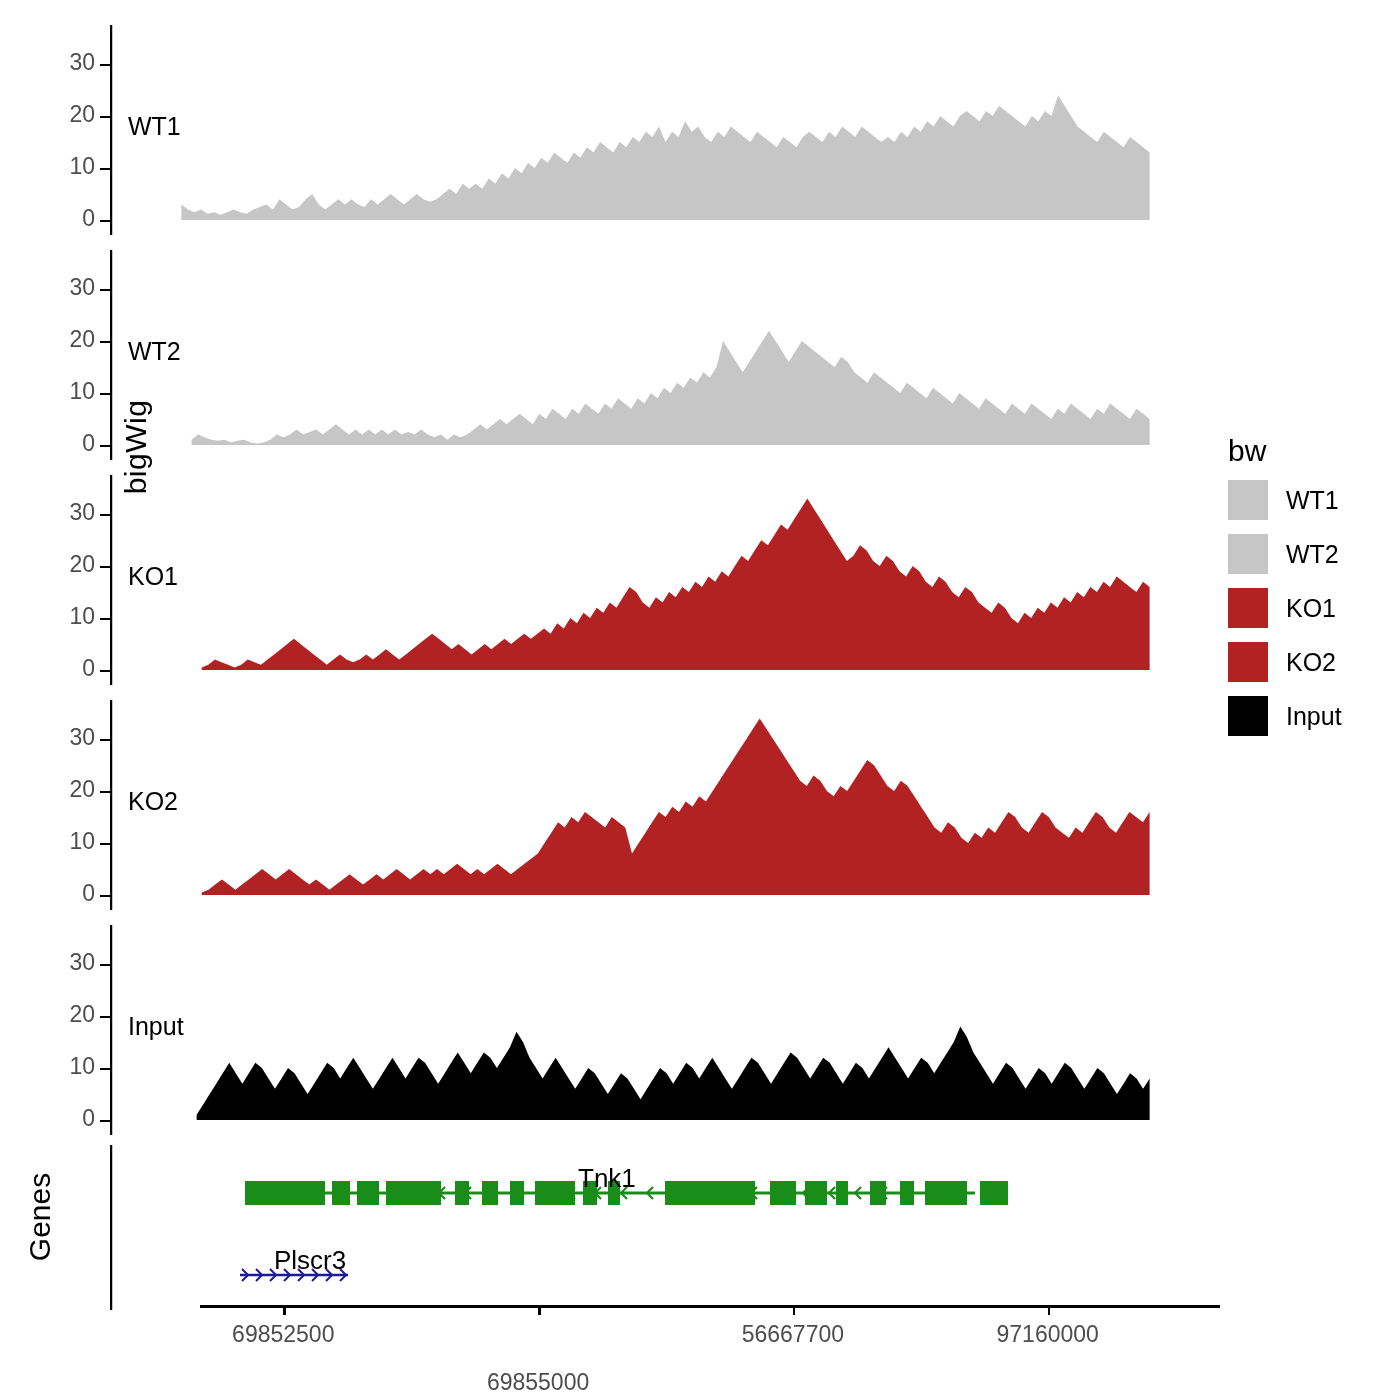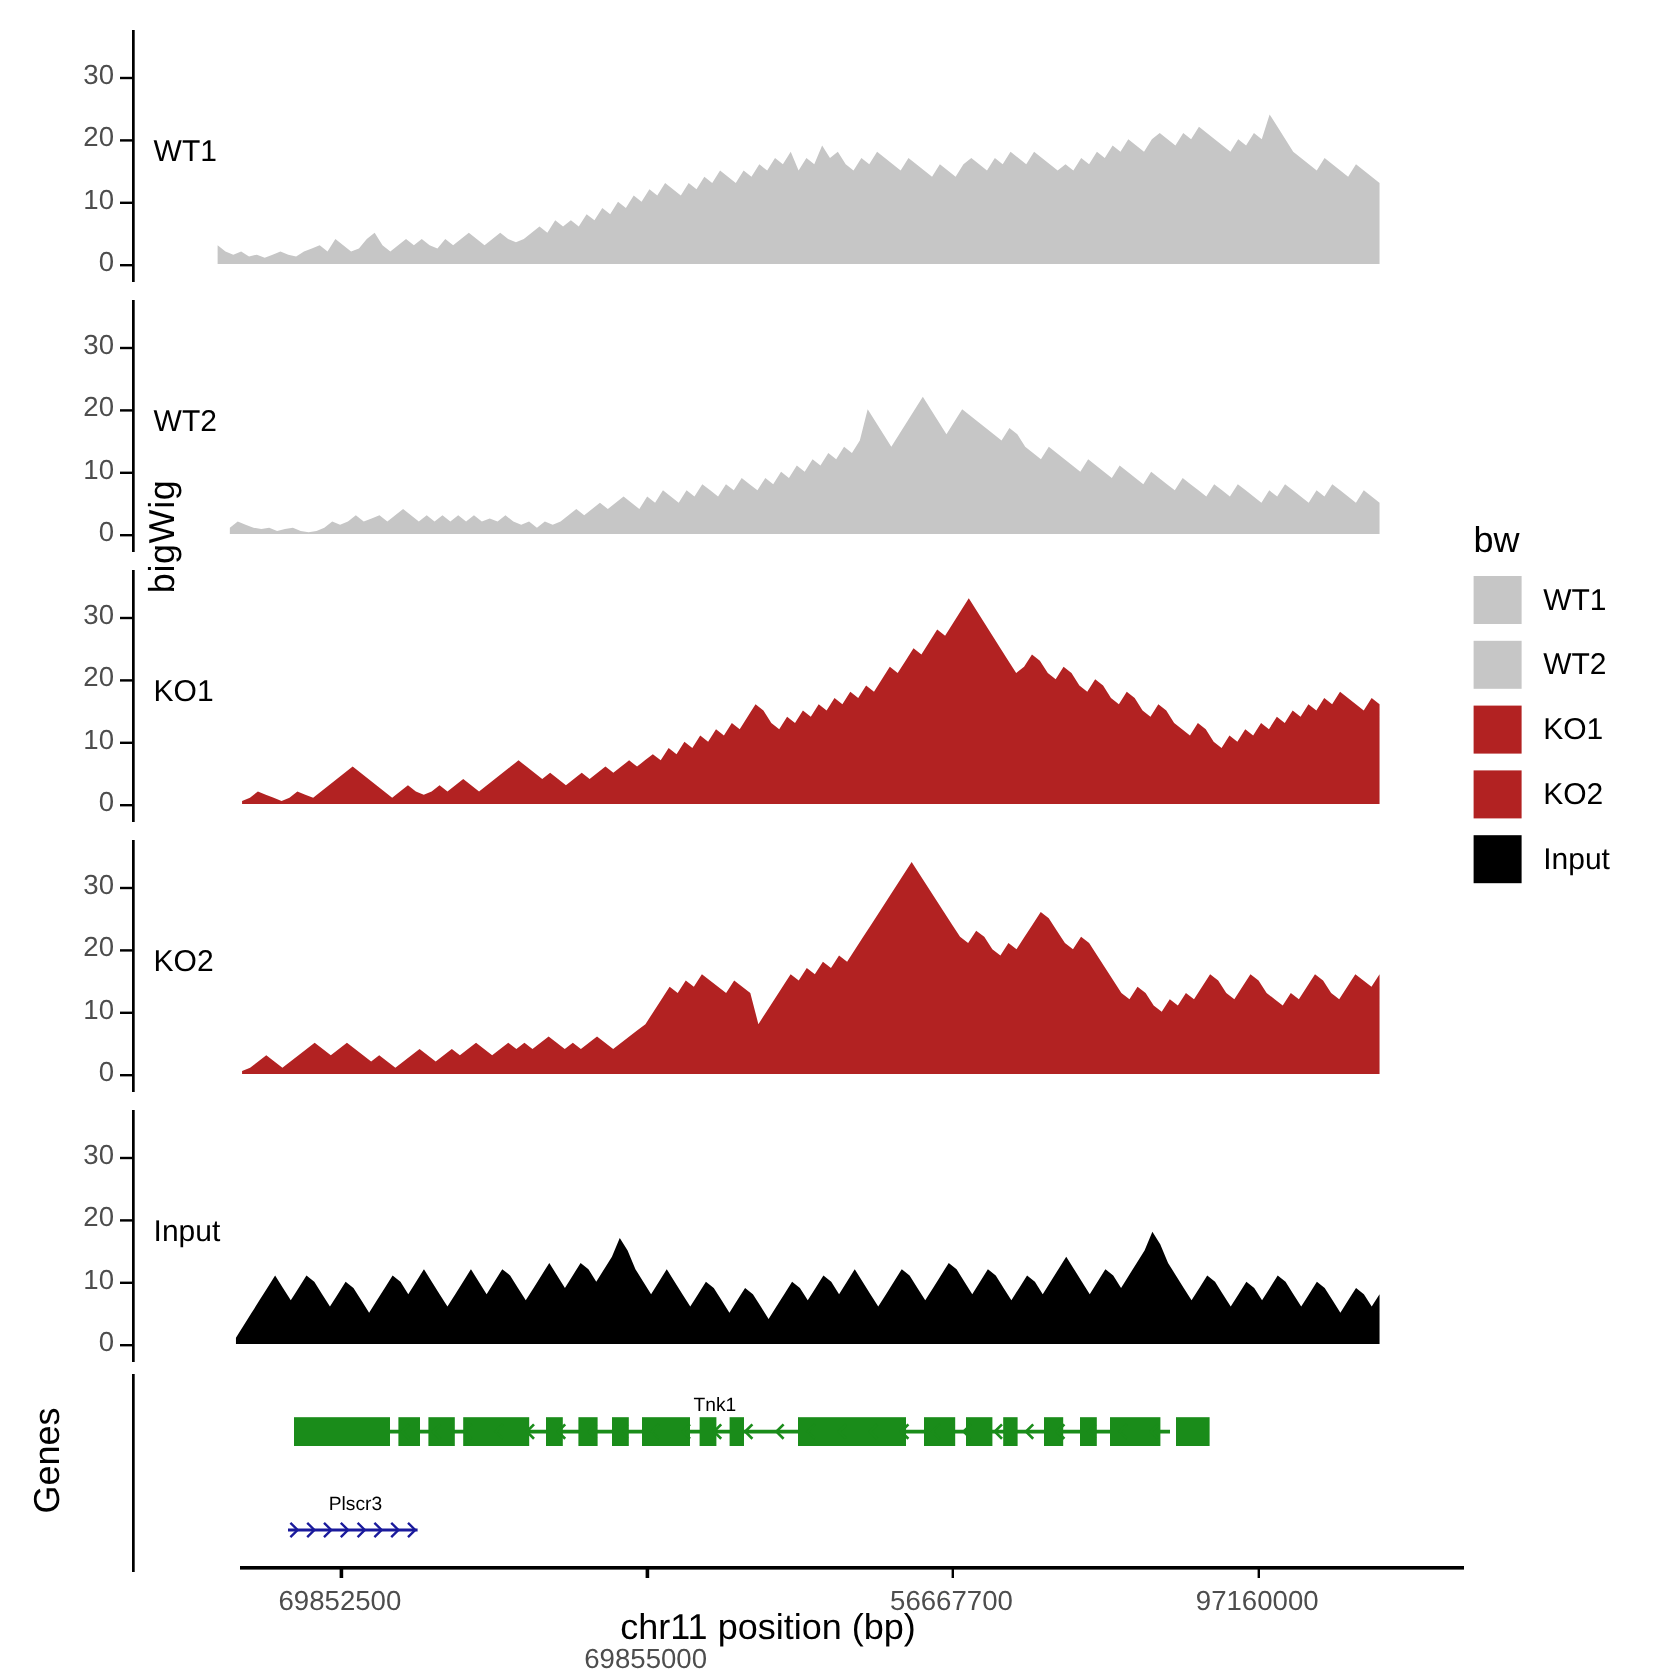--- a/index.html
+++ b/index.html
@@ -89,31 +89,30 @@
   .legend-swatch {
     width: 40px;
     height: 40px;
   }
   .legend-label {
     font-size: 25px;
     margin-left: 18px;
   }
   .gene-name {
     position: absolute;
-    font-size: 16px;
+    font-size: 26px;
   }
 </style>
 </head>
 <body>
 
 <div id="root">
 
   <div class="axis-title-y">bigWig</div>
   <div class="axis-title-genes">Genes</div>
-  <div class="axis-title-x">chr11 position (bp)</div>
 
   <div id="panels">
       <div class="panel" style="top: 25px; width: 1060px; height: 210px;">
         <svg width="1060" height="210" class="panel-svg">
           <path d="M 71.35 195.00 L 71.35 179.42 L 77.89 184.61 L 84.43 187.21 L 90.97 184.61 L 97.52 188.77 L 104.06 187.21 L 110.60 189.81 L 117.14 187.21 L 123.69 184.61 L 130.23 187.21 L 136.77 188.77 L 143.31 184.61 L 149.85 182.01 L 156.40 179.42 L 162.94 184.61 L 169.48 174.22 L 176.02 179.42 L 182.57 184.61 L 189.11 182.01 L 195.65 174.22 L 202.19 169.03 L 208.74 179.42 L 215.28 184.61 L 221.82 179.42 L 228.36 174.22 L 234.91 179.42 L 241.45 174.22 L 247.99 179.42 L 254.53 182.01 L 261.07 174.22 L 267.62 179.42 L 274.16 174.22 L 280.70 169.03 L 287.24 174.22 L 293.79 179.42 L 300.33 174.22 L 306.87 169.03 L 313.41 174.22 L 319.96 176.82 L 326.50 174.22 L 333.04 169.03 L 339.58 163.83 L 346.13 169.03 L 352.67 158.64 L 359.21 163.83 L 365.75 158.64 L 372.29 163.83 L 378.84 153.44 L 385.38 158.64 L 391.92 148.25 L 398.46 153.44 L 405.01 143.06 L 411.55 148.25 L 418.09 137.86 L 424.63 143.06 L 431.18 132.67 L 437.72 137.86 L 444.26 127.47 L 450.80 132.67 L 457.35 137.86 L 463.89 127.47 L 470.43 132.67 L 476.97 122.28 L 483.51 127.47 L 490.06 117.08 L 496.60 122.28 L 503.14 127.47 L 509.68 117.08 L 516.23 122.28 L 522.77 111.89 L 529.31 117.08 L 535.85 106.69 L 542.40 111.89 L 548.94 101.50 L 555.48 117.08 L 562.02 106.69 L 568.57 111.89 L 575.11 96.31 L 581.65 106.69 L 588.19 101.50 L 594.73 111.89 L 601.28 117.08 L 607.82 106.69 L 614.36 111.89 L 620.90 101.50 L 627.45 106.69 L 633.99 111.89 L 640.53 117.08 L 647.07 106.69 L 653.62 111.89 L 660.16 117.08 L 666.70 122.28 L 673.24 111.89 L 679.79 117.08 L 686.33 122.28 L 692.87 111.89 L 699.41 106.69 L 705.96 111.89 L 712.50 117.08 L 719.04 106.69 L 725.58 111.89 L 732.12 101.50 L 738.67 106.69 L 745.21 111.89 L 751.75 101.50 L 758.29 106.69 L 764.84 111.89 L 771.38 117.08 L 777.92 111.89 L 784.46 117.08 L 791.01 106.69 L 797.55 111.89 L 804.09 101.50 L 810.63 106.69 L 817.18 96.31 L 823.72 101.50 L 830.26 91.11 L 836.80 96.31 L 843.34 101.50 L 849.89 91.11 L 856.43 85.92 L 862.97 91.11 L 869.51 96.31 L 876.06 85.92 L 882.60 91.11 L 889.14 80.72 L 895.68 85.92 L 902.23 91.11 L 908.77 96.31 L 915.31 101.50 L 921.85 91.11 L 928.40 96.31 L 934.94 85.92 L 941.48 91.11 L 948.02 70.33 L 954.56 80.72 L 961.11 91.11 L 967.65 101.50 L 974.19 106.69 L 980.73 111.89 L 987.28 117.08 L 993.82 106.69 L 1000.36 111.89 L 1006.90 117.08 L 1013.45 122.28 L 1019.99 111.89 L 1026.53 117.08 L 1033.07 122.28 L 1039.62 127.47 L 1039.62 195.00 Z" fill="#c6c6c6" stroke="none"></path>
           <line x1="1" x2="1" y1="0" y2="210" stroke="#000" stroke-width="2.5"></line>
         </svg>
       </div>
       <div class="panel" style="top: 250px; width: 1060px; height: 210px;">
         <svg width="1060" height="210" class="panel-svg">

